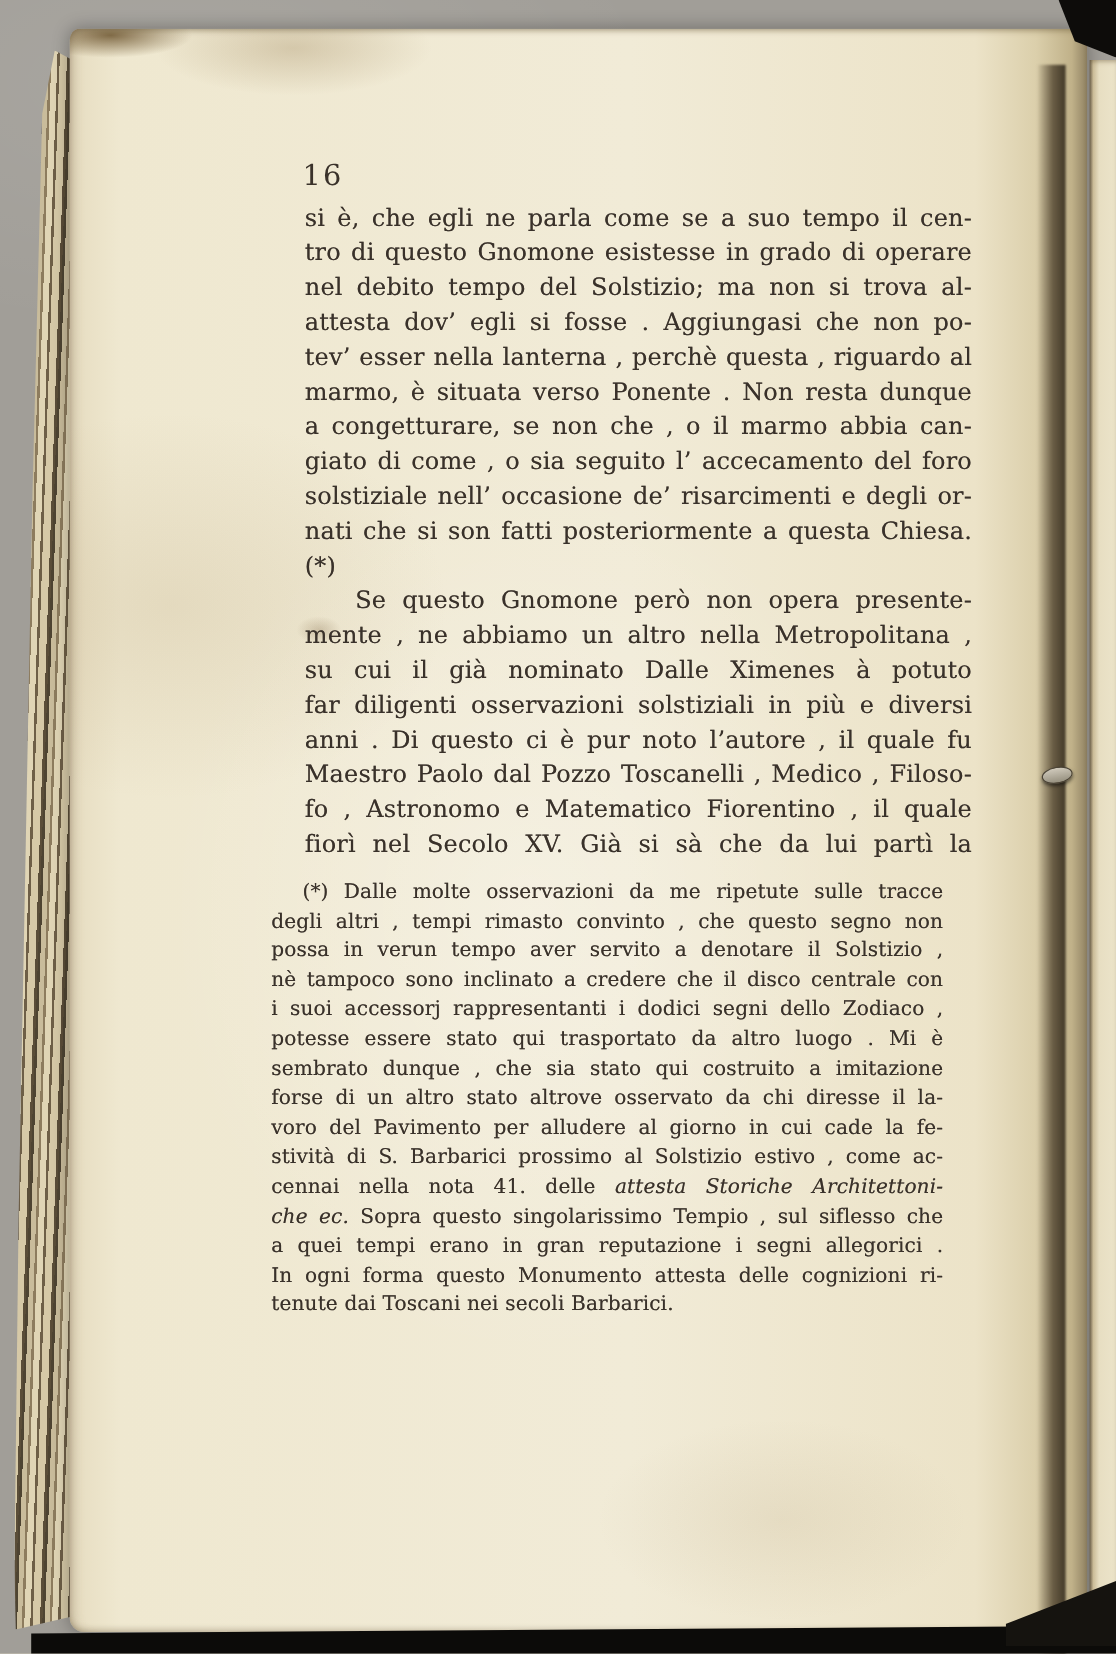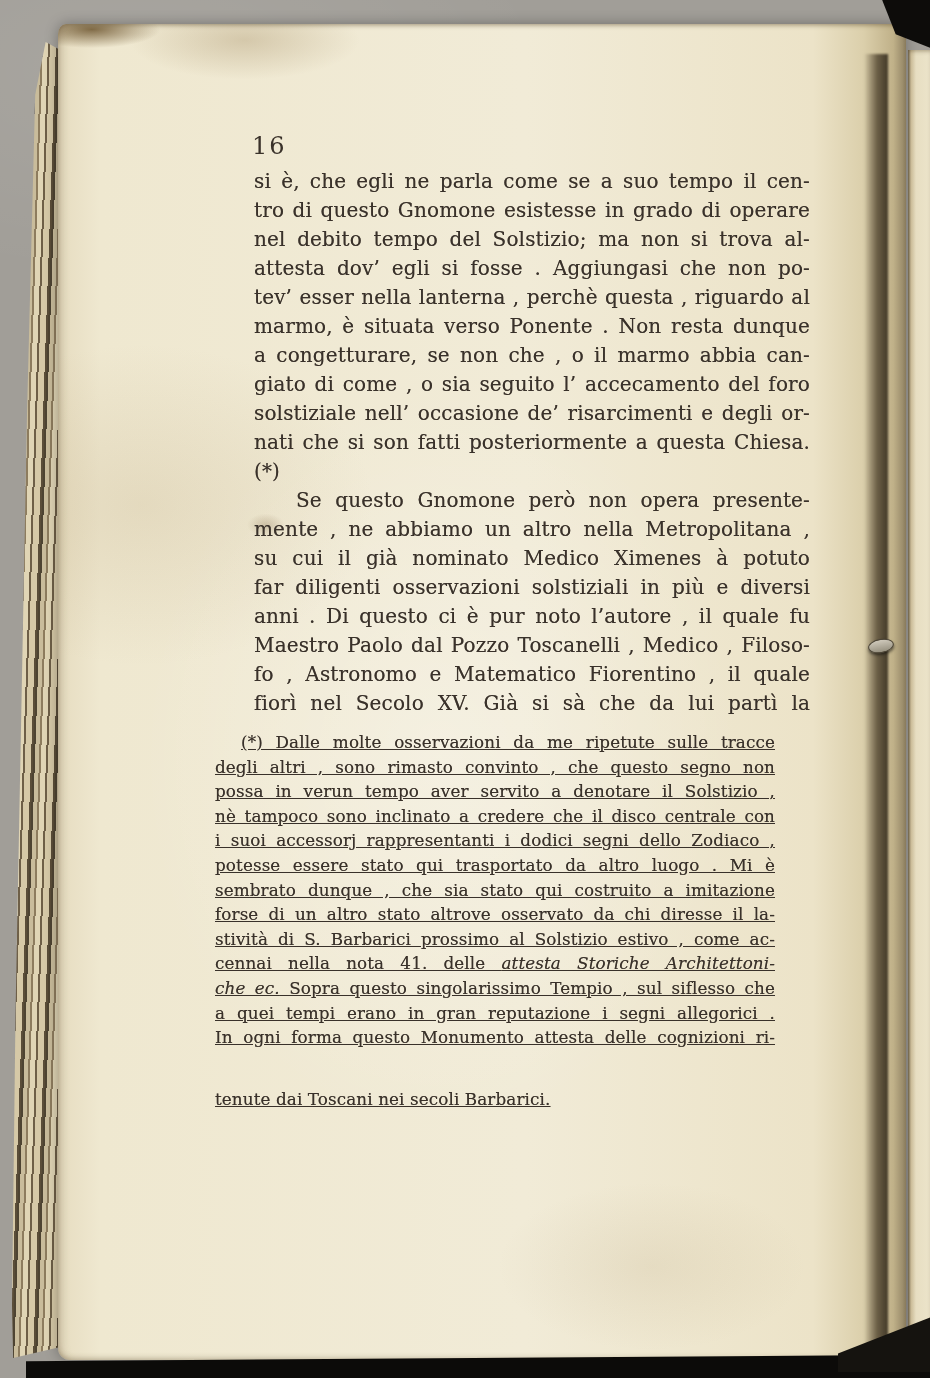--- a/index.html
+++ b/index.html
@@ -80,30 +80,30 @@
   .page-number {
     position:absolute; left:194px; top:108px;
     font-size:24px; letter-spacing:2px; color:#3a322a;
   }
   .text-block { position:absolute; color:#39312a; }
   .body-block {
     left:180px; top:143px; width:556px;
     font-size:20px; line-height:29px; letter-spacing:.15px;margin-left:16px;
   }
   .footnote-block {
-    left:157px; top:706px; width:560px;
-    font-size:16.8px; line-height:24.6px; letter-spacing:.1px;text-decoration:underline;
+    left:168px; top:706px; width:560px;
+    font-size:16.8px; line-height:24.6px; letter-spacing:.1px;
   }
   .tline {
     text-align:justify;
     text-align-last:justify;
     white-space:normal;
     text-shadow:0 0 .4px rgba(57,49,42,.6);
   }
-  .tline.ragged { text-align-last:left;margin-top:37px; }
+  .tline.ragged { text-align-last:left; }
   .body-block .tline.indent { text-indent:42px; }
   .footnote-block .tline.indent { text-indent:26px; }
 </style>
 </head>
 <body>
 
 <div class="backdrop"></div>
 
 <div class="stack-edges"></div>
 
@@ -116,37 +116,38 @@
       <div class="tline"><span>nel debito tempo del Solstizio; ma non si trova al-</span></div>
       <div class="tline"><span>attesta dov’ egli si fosse . Aggiungasi che non po-</span></div>
       <div class="tline"><span>tev’ esser nella lanterna , perchè questa , riguardo al</span></div>
       <div class="tline"><span>marmo, è situata verso Ponente . Non resta dunque</span></div>
       <div class="tline"><span>a congetturare, se non che , o il marmo abbia can-</span></div>
       <div class="tline"><span>giato di come , o sia seguito l’ accecamento del foro</span></div>
       <div class="tline"><span>solstiziale nell’ occasione de’ risarcimenti e degli or-</span></div>
       <div class="tline"><span>nati che si son fatti posteriormente a questa Chiesa.(*)</span></div>
       <div class="tline indent"><span>Se questo Gnomone però non opera presente-</span></div>
       <div class="tline"><span>mente , ne abbiamo un altro nella Metropolitana ,</span></div>
-      <div class="tline"><span>su cui il già nominato Medico Ximenes à potuto</span></div>
+      <div class="tline"><span>su cui il già nominato Dalle Ximenes à potuto</span></div>
       <div class="tline"><span>far diligenti osservazioni solstiziali in più e diversi</span></div>
       <div class="tline"><span>anni . Di questo ci è pur noto l’autore , il quale fu</span></div>
       <div class="tline"><span>Maestro Paolo dal Pozzo Toscanelli , Medico , Filoso-</span></div>
       <div class="tline"><span>fo , Astronomo e Matematico Fiorentino , il quale</span></div>
       <div class="tline"><span>fiorì nel Secolo XV. Già si sà che da lui partì la</span></div>
     </div>
 
   <div class="text-block footnote-block">
       <div class="tline indent"><span>(*) Dalle molte osservazioni da me ripetute sulle tracce</span></div>
-      <div class="tline"><span>degli altri , sono rimasto convinto , che questo segno non</span></div>
+      <div class="tline"><span>degli altri , tempi rimasto convinto , che questo segno non</span></div>
       <div class="tline"><span>possa in verun tempo aver servito a denotare il Solstizio ,</span></div>
       <div class="tline"><span>nè tampoco sono inclinato a credere che il disco centrale con</span></div>
       <div class="tline"><span>i suoi accessorj rappresentanti i dodici segni dello Zodiaco ,</span></div>
       <div class="tline"><span>potesse essere stato qui trasportato da altro luogo . Mi è</span></div>
       <div class="tline"><span>sembrato dunque , che sia stato qui costruito a imitazione</span></div>
       <div class="tline"><span>forse di un altro stato altrove osservato da chi diresse il la-</span></div>
+      <div class="tline"><span>voro del Pavimento per alludere al giorno in cui cade la fe-</span></div>
       <div class="tline"><span>stività di S. Barbarici prossimo al Solstizio estivo , come ac-</span></div>
       <div class="tline"><span>cennai nella nota 41. delle </span><i>attesta Storiche Architettoni-</i></div>
       <div class="tline"><i>che ec.</i><span> Sopra questo singolarissimo Tempio , sul siflesso che</span></div>
       <div class="tline"><span>a quei tempi erano in gran reputazione i segni allegorici .</span></div>
       <div class="tline"><span>In ogni forma questo Monumento attesta delle cognizioni ri-</span></div>
       <div class="tline ragged"><span>tenute dai Toscani nei secoli Barbarici.</span></div>
     </div>
 
   <div class="gutter-shadow"></div>
   <div class="binding-thread"></div>

